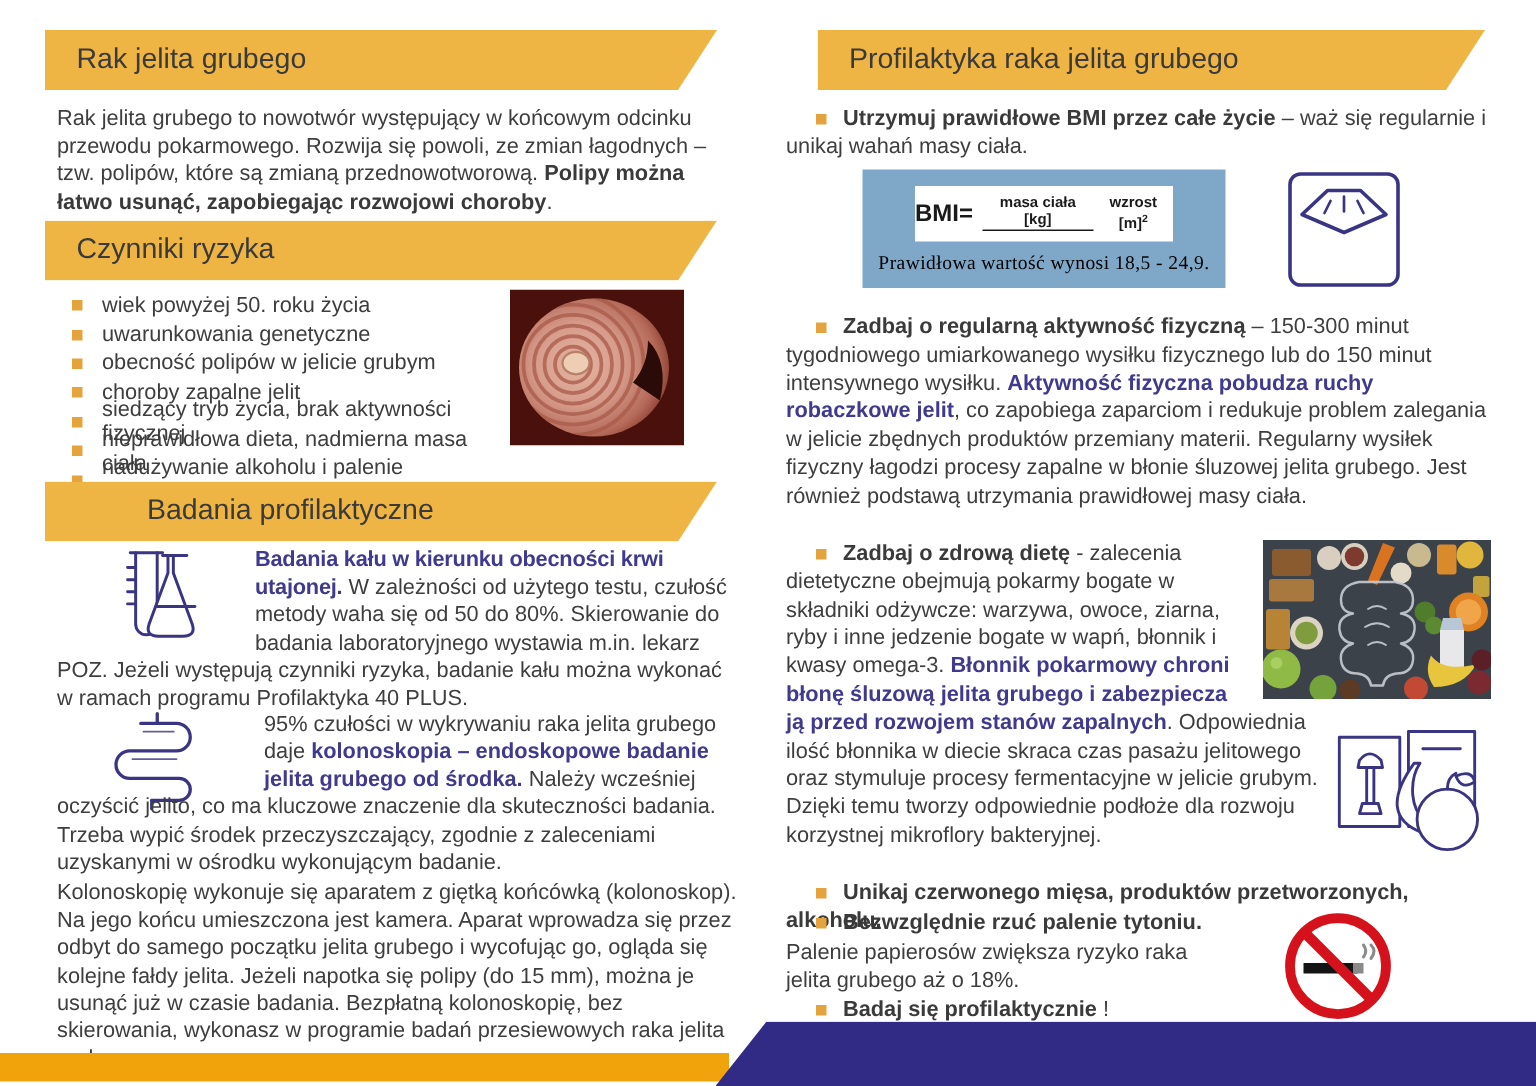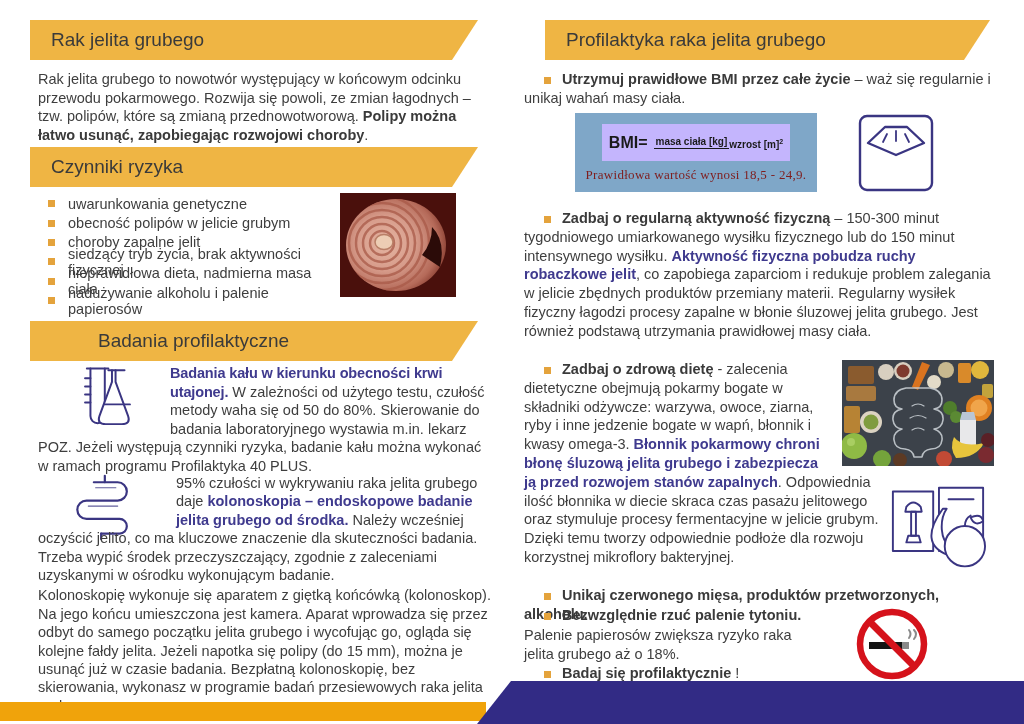--- a/index.html
+++ b/index.html
@@ -20,28 +20,28 @@
   .risks li{display:flex;align-items:center;height:19.4px;font-size:14.5px;}
   .sqb{width:7px;height:7px;background:#E4A33C;margin:0 13px 0 10px;flex:0 0 auto;}
   
   .bp{text-indent:20px;}
   .sq{display:inline-block;width:7px;height:7px;background:#E4A33C;margin-right:11px;}
   
   .fl{float:left;}
   .fr{float:right;}
   
   .bmi-fig{position:absolute;left:575px;top:113px;width:242px;height:79px;background:#7FA7C8;padding-top:11px;}
-  .bmi-inner{width:188px;height:37px;margin:0 auto;background:#c4b5fd;display:flex;align-items:center;justify-content:center;gap:6px;text-align:center;}
+  .bmi-inner{width:172px;height:37px;margin:0 auto;background:#ffffff;display:flex;align-items:center;justify-content:center;gap:6px;text-align:center;}
   .bmi-lbl{font-weight:bold;font-size:16px;color:#1A1A1A;}
   .frac{display:inline-flex;flex-direction:row;align-items:center;font-size:10px;font-weight:bold;color:#1A1A1A;line-height:11px;}
   .frac .num{border-bottom:1.5px solid #1A1A1A;padding:0 2px 1px 2px;}
   .frac .den{padding-top:1px;}
   .frac sup{font-size:7px;vertical-align:super;}
   .bmi-cap{text-align:center;margin-top:6px;font-family:"Liberation Serif",serif;
-           font-size:13px;color:#7f1d1d;letter-spacing:.3px;}
+           font-size:13px;color:#000000;letter-spacing:.3px;}
   
   .bar-orange{position:absolute;left:0;top:702px;width:486px;height:19px;background:#F0A30B;}
   .bar-purple{position:absolute;left:477px;top:681px;width:547px;height:43px;background:#322B85;
               clip-path:polygon(34px 0,100% 0,100% 100%,0 100%);}
   svg{display:block;}
 </style>
 </head>
 <body>
 
 <div class="page">
@@ -50,20 +50,24 @@
     <span class="banner-t">Rak jelita grubego</span>
   </div>
 
   <p class="txt" style="left:38px;top:70px;width:446px;"><span>Rak jelita grubego to nowotwór występujący w końcowym odcinku przewodu pokarmowego. Rozwija się powoli, ze zmian łagodnych – tzw. polipów, które są zmianą przednowotworową. </span><b class="dk">Polipy można łatwo usunąć, zapobiegając rozwojowi choroby</b><span>.</span></p>
 
   <div class="banner" style="left:30px;top:147px;width:448px;">
     <span class="banner-t">Czynniki ryzyka</span>
   </div>
 
   <ul class="risks" style="left:38px;top:194px;width:300px;">
+    <li>
+        <span class="sqb"></span>
+        <span>wiek powyżej 50. roku życia</span>
+      </li>
     <li>
         <span class="sqb"></span>
         <span>uwarunkowania genetyczne</span>
       </li>
     <li>
         <span class="sqb"></span>
         <span>obecność polipów w jelicie grubym</span>
       </li>
     <li>
         <span class="sqb"></span>

